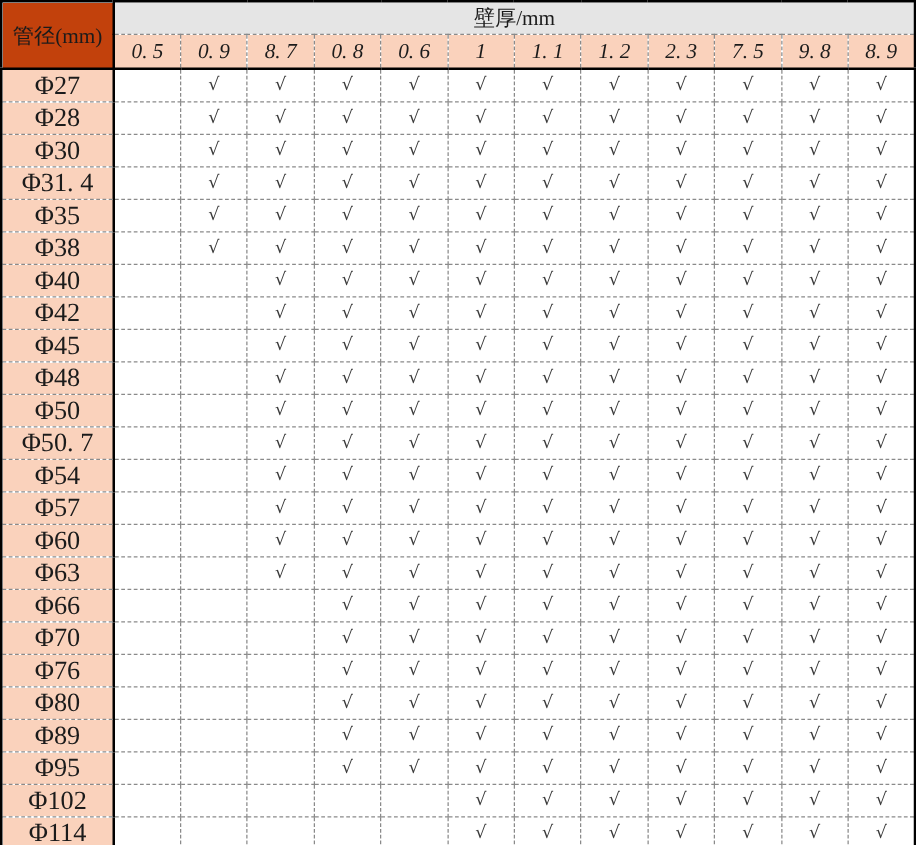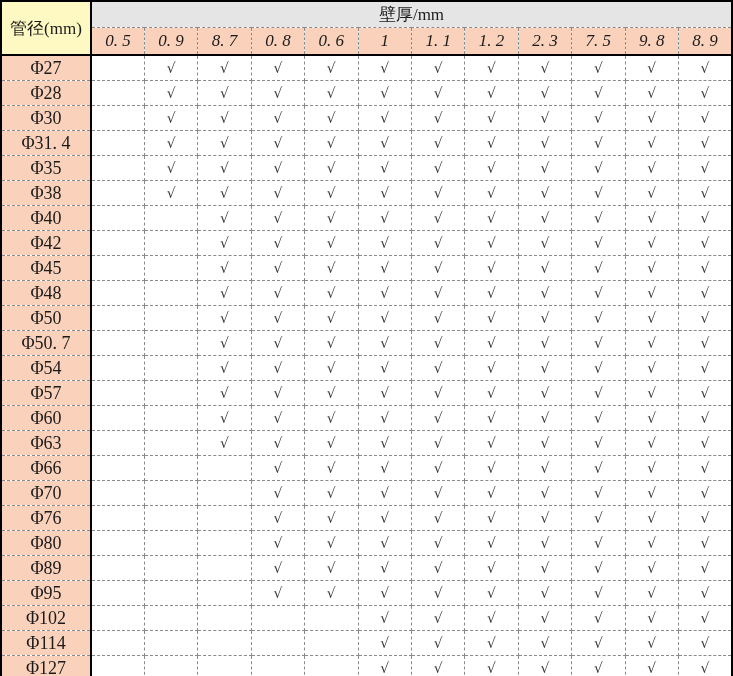--- a/index.html
+++ b/index.html
@@ -24,21 +24,21 @@
   th, td {
     padding: 0;
     margin: 0;
     text-align: center;
     vertical-align: middle;
     white-space: nowrap;
     overflow: hidden;
     font-weight: normal;
   }
   th.corner {
-    background: #fef9c3;
+    background: #c2410c;
     border-right: 2px solid #000000;
     border-bottom: 2px solid #000000;
     font-size: 17px;
     margin-left: 28px;
   }
   th.group {
     background: #e5e5e5;
     border-bottom: 1px dashed #8a8a8a;
     font-size: 17px;
     height: 25px;
@@ -48,21 +48,21 @@
     border-left: 1px dashed #8a8a8a;
     border-bottom: 2px solid #000000;
     font-size: 17px;
     height: 26px;
     font-style: italic;
   }
   th.rowlabel {
     background: #fad2bc;
     border-right: 2px solid #000000;
     border-top: 1px dashed #8a8a8a;
-    font-size: 18px;
+    font-size: 21px;
     height: 24px;
   }
   td.cell {
     background: #ffffff;
     border: 1px dashed #8a8a8a;
     font-size: 15px;
     height: 24px;
   }
   span.check {
     font-family: "DejaVu Sans", "Liberation Sans", sans-serif;

